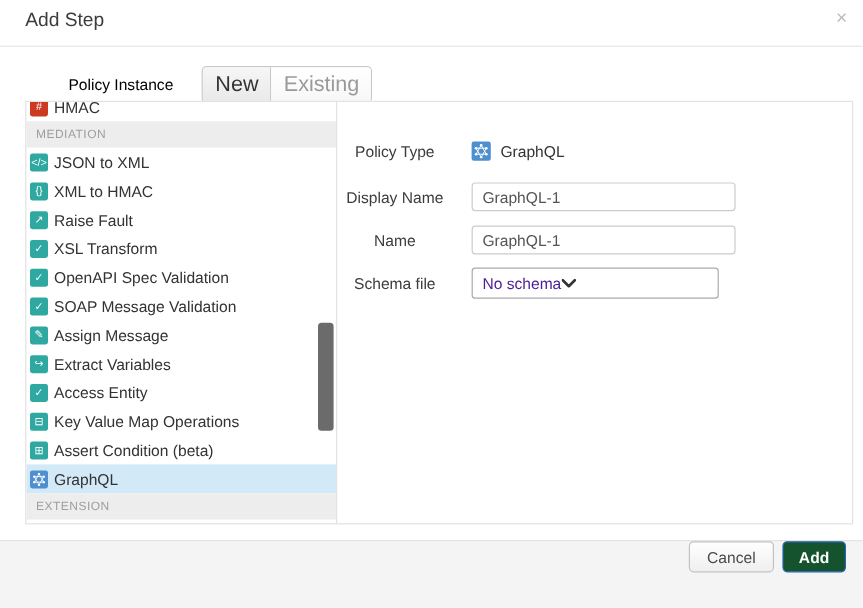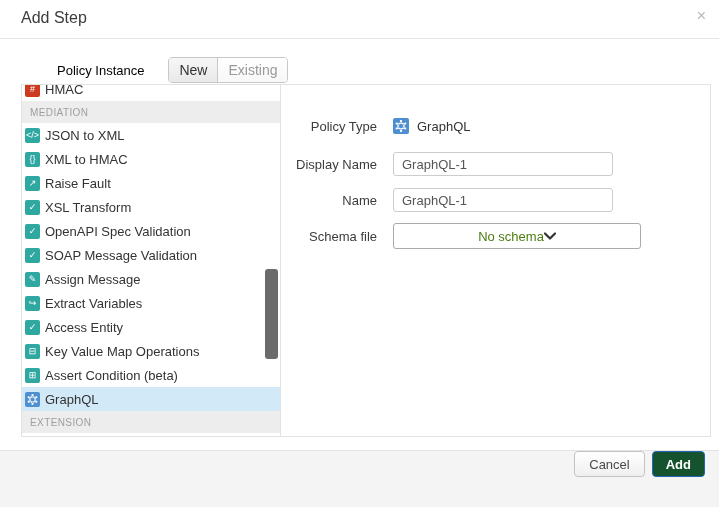--- a/index.html
+++ b/index.html
@@ -8,43 +8,43 @@
 
   
   .dlg-header { position:absolute; left:0; top:0; width:719px; height:39px; border-bottom:1px solid #e5e5e5; background:#fff; }
   .dlg-title { position:absolute; left:21px; top:9px; font-size:16px; color:#3c3c3c; }
   .dlg-close { position:absolute; right:13px; top:7px; font-size:16px; color:#b9b9b9; cursor:pointer; line-height:18px; }
 
   
   .pi-row { position:absolute; left:57px; top:57px; height:26px; display:flex; align-items:center; }
   .pi-label { font-size:13px; color:#000000; margin-right:24px; }
   .btn-group { display:inline-flex; border:1px solid #c8c8c8; border-radius:4px; overflow:hidden; }
-  .seg-btn { font-size:14px; padding:4px 10px; cursor:pointer; border:none; background:#fff; }
+  .seg-btn { font-size:18px; padding:4px 10px; cursor:pointer; border:none; background:#fff; }
   .seg-btn.active { background:linear-gradient(#f6f6f6,#e9e9e9); color:#333; border-right:1px solid #c8c8c8; }
   .seg-btn.inactive { background:linear-gradient(#ffffff,#f7f7f7); color:#9a9a9a; }
 
   
   .content-box { position:absolute; left:21px; top:84px; width:690px; height:353px; border:1px solid #e2e2e2; display:flex; background:#fff; }
   .policy-list { width:259px; border-right:1px solid #e2e2e2; overflow:hidden; position:relative; }
   .list-row { height:24px; display:flex; align-items:center; padding-left:3px; font-size:13px; color:#333; cursor:pointer; white-space:nowrap; }
   .list-row.clipped { margin-top:-8px; }
   .list-row.selected { background:#d2e9f7; }
   .sec-header { height:22px; background:#ededed; color:#9e9e9e; font-size:10px; letter-spacing:.4px; display:flex; align-items:center; padding-left:8px; }
   .p-icon { width:15px; height:15px; border-radius:2px; margin-right:5px; flex:0 0 15px; display:flex; align-items:center; justify-content:center; color:#fff; font-size:9px; line-height:15px; }
   .p-icon svg { display:block; }
   .scroll-thumb { position:absolute; right:2px; top:184px; width:13px; height:90px; background:#6b6b6b; border-radius:3px; }
 
   
   .form-panel { flex:1; padding-top:28px; }
   .f-row { display:flex; align-items:center; margin-bottom:10px; min-height:26px; }
-  .f-label { width:96px; text-align:right; font-size:13px; color:#3c3c3c; margin-right:16px; flex:0 0 96px; }
+  .f-label { width:96px; text-align:center; font-size:13px; color:#3c3c3c; margin-right:16px; flex:0 0 96px; }
   .pt-icon { width:16px; height:16px; border-radius:2px; display:flex; align-items:center; justify-content:center; }
   .pt-value { font-size:13px; color:#333; margin-left:8px; }
   .f-input { width:220px; height:24px; border:1px solid #ccc; border-radius:3px; font-size:13px; color:#555; padding:0 8px; font-family:"Liberation Sans", sans-serif; background:#fff; }
-  .f-select { width:248px; height:26px; border:1px solid #aaa; border-radius:3px; font-size:13px; color:#4d7c0f; padding:0 8px; display:flex; align-items:center; justify-content:center; background:#fff; cursor:pointer; }
+  .f-select { width:206px; height:26px; border:1px solid #aaa; border-radius:3px; font-size:13px; color:#4c1d95; padding:0 8px; display:flex; align-items:center; justify-content:flex-start; background:#fff; cursor:pointer; }
   .chev svg { display:block; }
 
   
   .dlg-footer { position:absolute; left:0; top:450px; width:719px; height:57px; background:#f4f4f4; border-top:1px solid #e3e3e3; display:flex; justify-content:flex-end; padding-right:14px; gap:7px; }
   .btn { height:26px; border-radius:4px; font-size:13px; cursor:pointer; font-family:"Liberation Sans", sans-serif; }
   .btn-cancel { padding:0 14px; background:linear-gradient(#ffffff,#efefef); border:1px solid #c3c3c3; color:#4a4a4a; }
   .btn-add { padding:0 13px; border:1px solid #2465b5; color:#fff; font-weight:bold; }
 </style>
 </head>
 <body>

